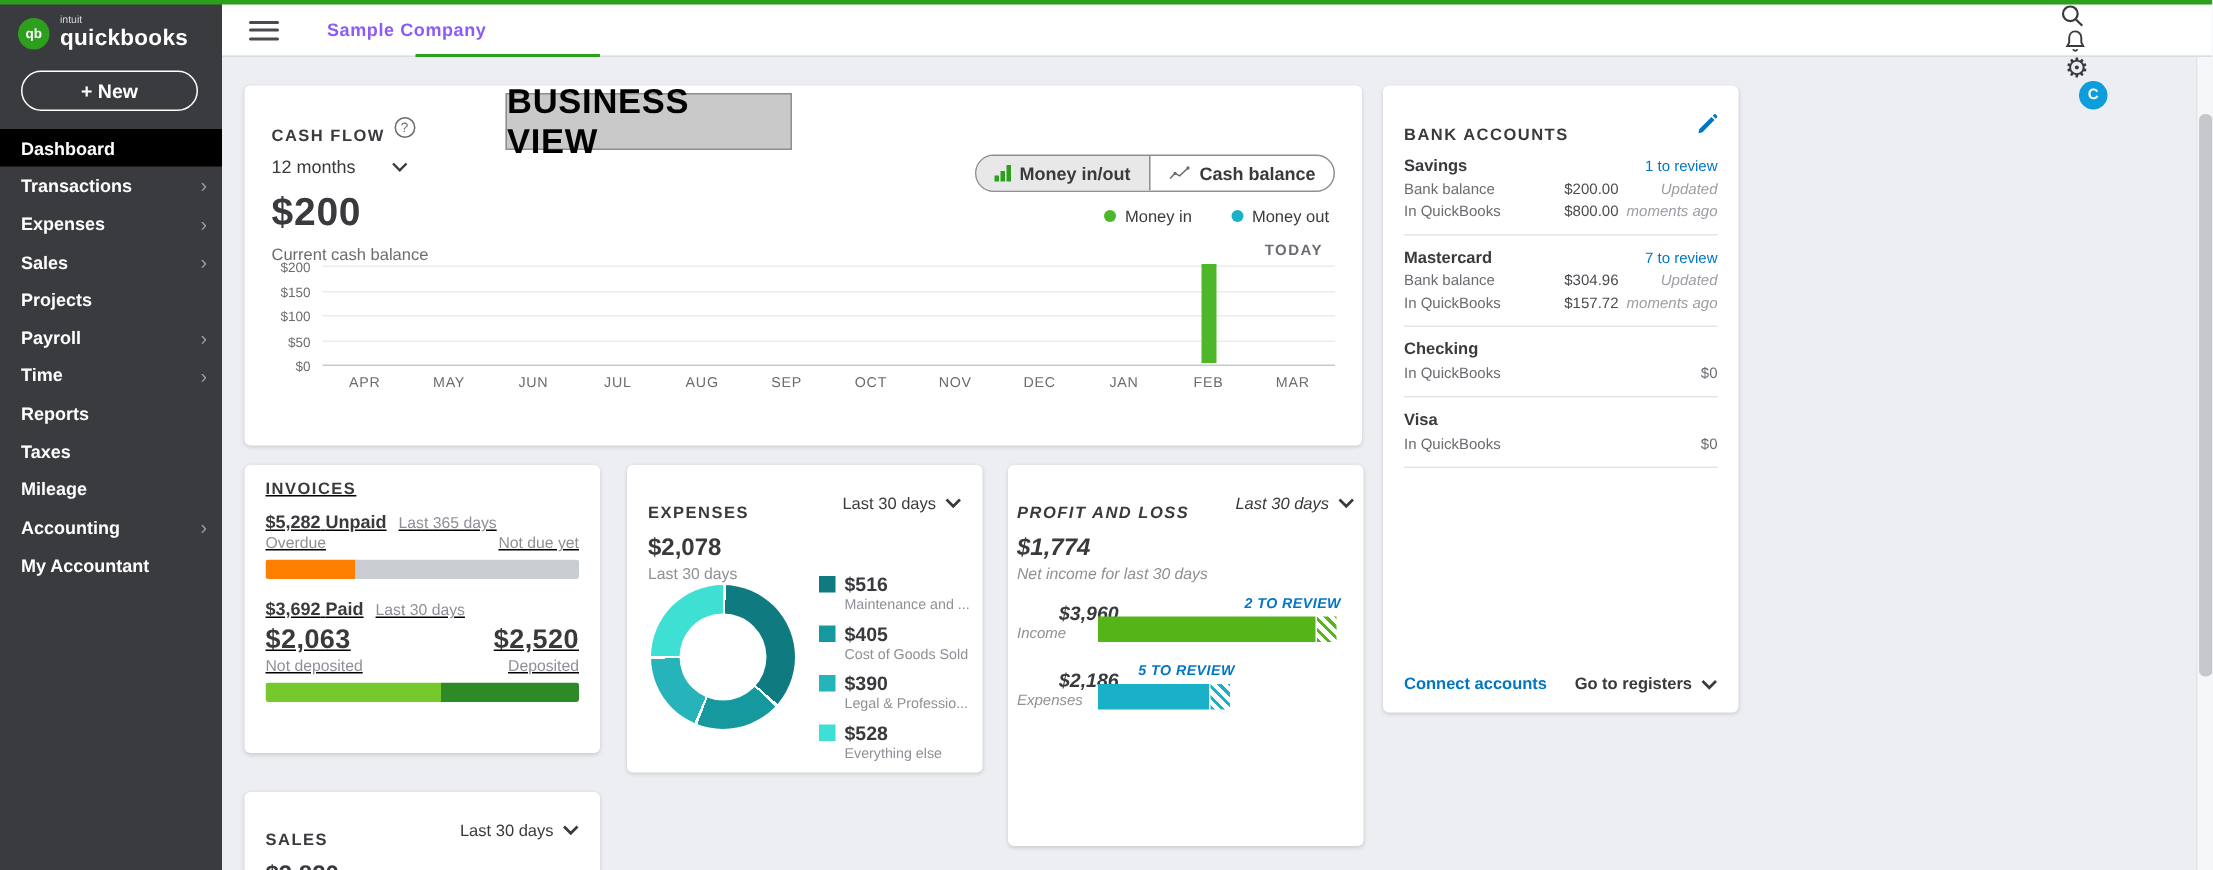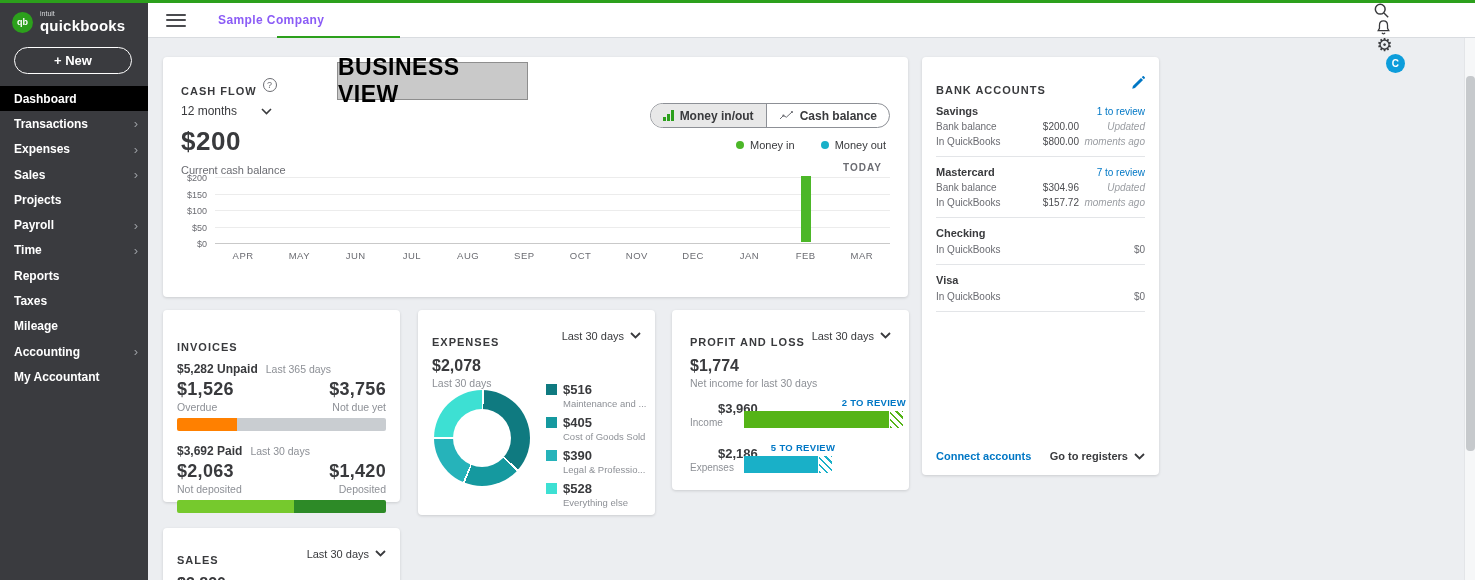--- a/index.html
+++ b/index.html
@@ -80,21 +80,21 @@
   .bank-row { display:grid; grid-template-columns:1fr 56px 66px; margin-top:4px; font-size:10px; color:#6b6c72; }
   .bank-row .val { text-align:right; color:#4a4b4f; }
   .bank-row .stat { text-align:right; font-style:italic; color:#9a9da2; }
   .bank-row2 { display:flex; justify-content:space-between; margin-top:5px; font-size:10px; color:#6b6c72; }
   .bank-hr { border:none; border-top:1px solid #e3e5e8; margin:9px 0 0 0; }
   .bank-footer { position:absolute; left:14px; right:14px; bottom:13px; display:flex; justify-content:space-between; align-items:center; }
   .connect-link { font-size:11px; font-weight:bold; color:#0077c5; cursor:pointer; }
   .registers-link { font-size:11px; font-weight:bold; color:#393a3d; cursor:pointer; display:flex; align-items:center; gap:6px; }
 
   
-  .invoices { left:163px; top:310px; width:237px; height:192px; padding:27px 14px; }
+  .invoices { left:163px; top:310px; width:237px; height:192px; padding:6px 14px;text-decoration:underline; }
   .inv-statrow { margin-top:7px; display:flex; align-items:baseline; gap:8px; }
   .inv-bold { font-size:12px; font-weight:bold; color:#393a3d; }
   .inv-period { font-size:10.5px; color:#8d9096; }
   .inv-amts { display:flex; justify-content:space-between; margin-top:3px; }
   .inv-big { font-size:18px; font-weight:bold; color:#393a3d; letter-spacing:.3px; }
   .inv-lbls { display:flex; justify-content:space-between; margin-top:1px; font-size:10.5px; color:#8d9096; }
   .inv-bar { margin-top:5px; height:13px; border-radius:2px; overflow:hidden; display:flex; }
   .inv-bar .seg { height:100%; }
 
   
@@ -104,21 +104,21 @@
   .exp-sub { margin-top:2px; font-size:10.5px; color:#8d9096; }
   .donut { position:absolute; left:16px; top:80px; width:96px; height:96px; border-radius:50%; }
   .donut::after { content:""; position:absolute; inset:19px; background:#fff; border-radius:50%; }
   .exp-legend { position:absolute; left:128px; top:72px; }
   .exp-li { margin-bottom:6px; }
   .exp-li-amt { display:flex; align-items:center; gap:6px; font-size:13px; font-weight:bold; color:#393a3d; }
   .legend-sq { width:11px; height:11px; display:inline-block; }
   .exp-li-lbl { margin-left:17px; font-size:9.5px; color:#8d9096; margin-top:1px; }
 
   
-  .pnl { left:672px; top:310px; width:237px; height:180px; padding:13px 18px; }
+  .pnl { left:672px; top:310px; width:237px; height:254px; padding:13px 6px;font-style:italic; }
   .pnl-amount { margin-top:9px; font-size:16px; font-weight:bold; color:#393a3d; }
   .pnl-sub { margin-top:2px; font-size:10.5px; color:#8d9096; }
   .pnl-row { display:grid; grid-template-columns:50px 1fr; margin-top:8px; align-items:end; column-gap:4px; }
   .pnl-amt { font-size:13px; font-weight:bold; color:#393a3d;margin-left:28px; }
   .pnl-lbl { font-size:10px; color:#8d9096; margin-top:1px; }
   .pnl-review { font-size:9.5px; font-weight:bold; color:#0077c5; letter-spacing:.3px; text-align:right; margin-bottom:3px; }
   .pnl-bar { display:flex; height:17px; }
   .pnl-bar .solid { height:100%; }
   .pnl-bar .hatch { height:100%; width:13px; margin-left:1px; }
 
@@ -392,40 +392,36 @@
       </span>
     </div>
   </div>
 
   <div class="card invoices">
     <span class="card-title">INVOICES</span>
     <div class="inv-statrow">
       <span class="inv-bold"><span>$5,282</span> <span>Unpaid</span></span>
       <span class="inv-period">Last 365 days</span>
     </div>
-    <div class="inv-amts">
-      <span class="inv-big">$1,526</span>
-      <span class="inv-big">$3,756</span>
-    </div>
     <div class="inv-lbls">
       <span>Overdue</span>
       <span>Not due yet</span>
     </div>
     <div class="inv-bar">
       <div class="seg" id="bar-overdue" style="width: 28.8906%; background: rgb(255, 128, 0);"></div>
       <div class="seg" id="bar-notdue" style="flex: 1 1 0%; background: rgb(201, 205, 209);"></div>
     </div>
 
     <div class="inv-statrow" style="margin-top:13px;">
       <span class="inv-bold"><span>$3,692</span> <span>Paid</span></span>
       <span class="inv-period">Last 30 days</span>
     </div>
     <div class="inv-amts">
       <span class="inv-big">$2,063</span>
-      <span class="inv-big">$1,420</span>
+      <span class="inv-big">$2,520</span>
     </div>
     <div class="inv-lbls">
       <span>Not deposited</span>
       <span>Deposited</span>
     </div>
     <div class="inv-bar">
       <div class="seg" id="bar-notdep" style="width: 55.8624%; background: rgb(118, 201, 45);"></div>
       <div class="seg" id="bar-dep" style="flex: 1 1 0%; background: rgb(45, 138, 39);"></div>
     </div>
   </div>

